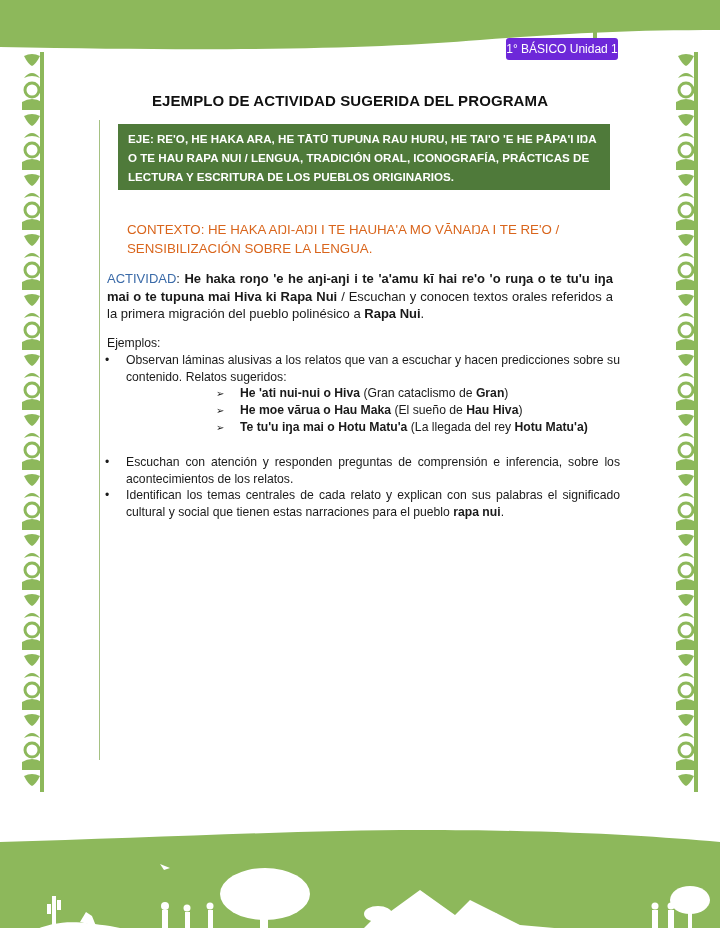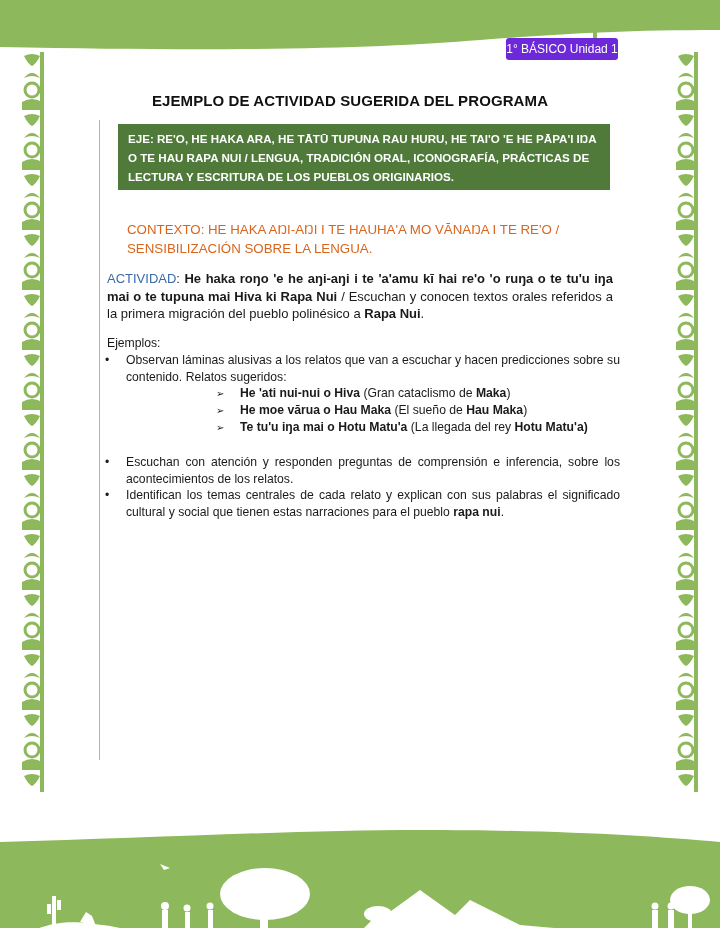--- a/index.html
+++ b/index.html
@@ -89,25 +89,25 @@
 <div class="examples-label">Ejemplos:</div>
 
 <div class="bullets">
   <div class="bullet">
     <span class="dot">•</span>
     <span>Observan láminas alusivas a los relatos que van a escuchar y hacen predicciones sobre su contenido. Relatos sugeridos:</span>
   </div>
   <ul class="subs">
     <li>
       <span class="arrow">➢</span>
-      <b>He 'ati nui-nui o Hiva</b><span> (Gran cataclismo de </span><b>Maka</b><span>)</span>
+      <b>He 'ati nui-nui o Hiva</b><span> (Gran cataclismo de </span><b>Gran</b><span>)</span>
     </li>
     <li>
       <span class="arrow">➢</span>
-      <b>He moe vārua o Hau Maka</b><span> (El sueño de </span><b>Hau Maka</b><span>)</span>
+      <b>He moe vārua o Hau Maka</b><span> (El sueño de </span><b>Hau Hiva</b><span>)</span>
     </li>
     <li>
       <span class="arrow">➢</span>
       <b>Te tu'u iŋa mai o Hotu Matu'a</b><span> (La llegada del rey </span><b>Hotu Matu'a)</b><span></span>
     </li>
   </ul>
   <div class="gap"></div>
   <div class="bullet">
     <span class="dot">•</span>
     <span>Escuchan con atención y responden preguntas de comprensión e inferencia, sobre los acontecimientos de los relatos.</span>

